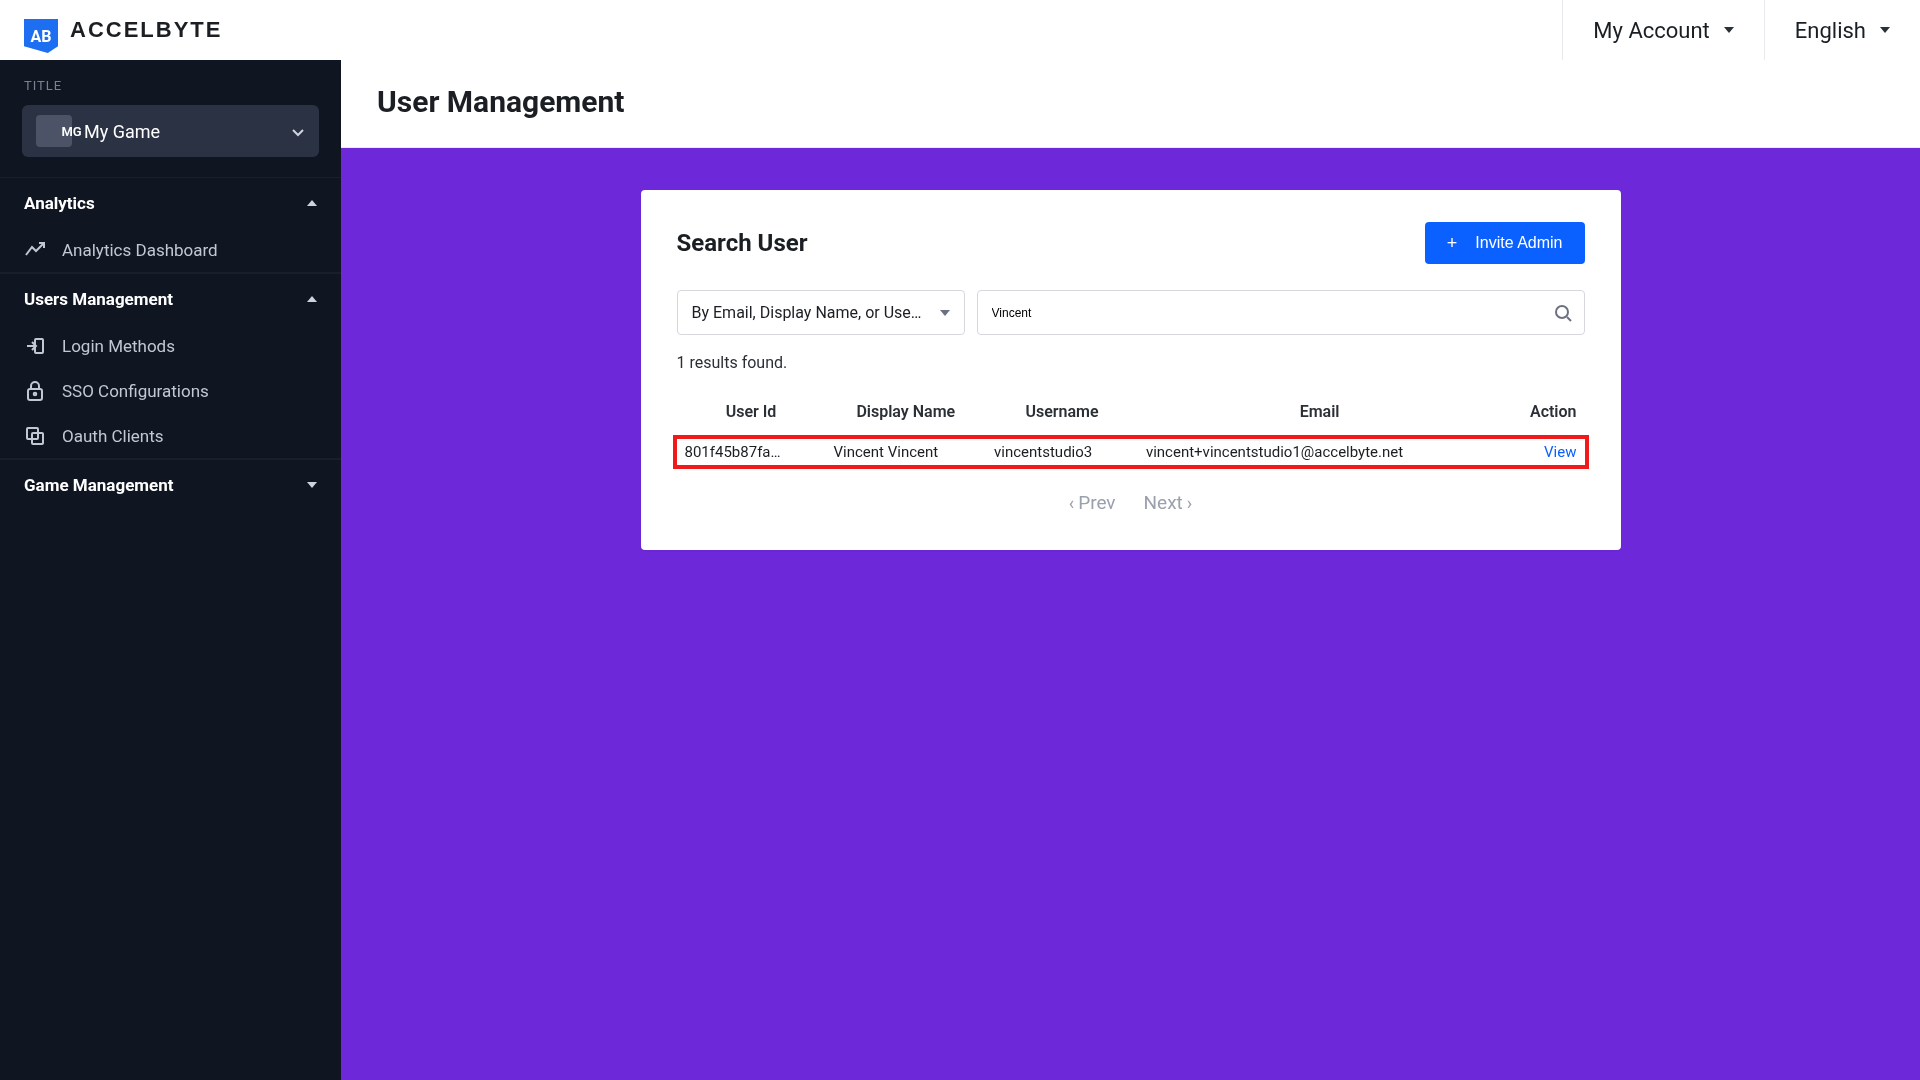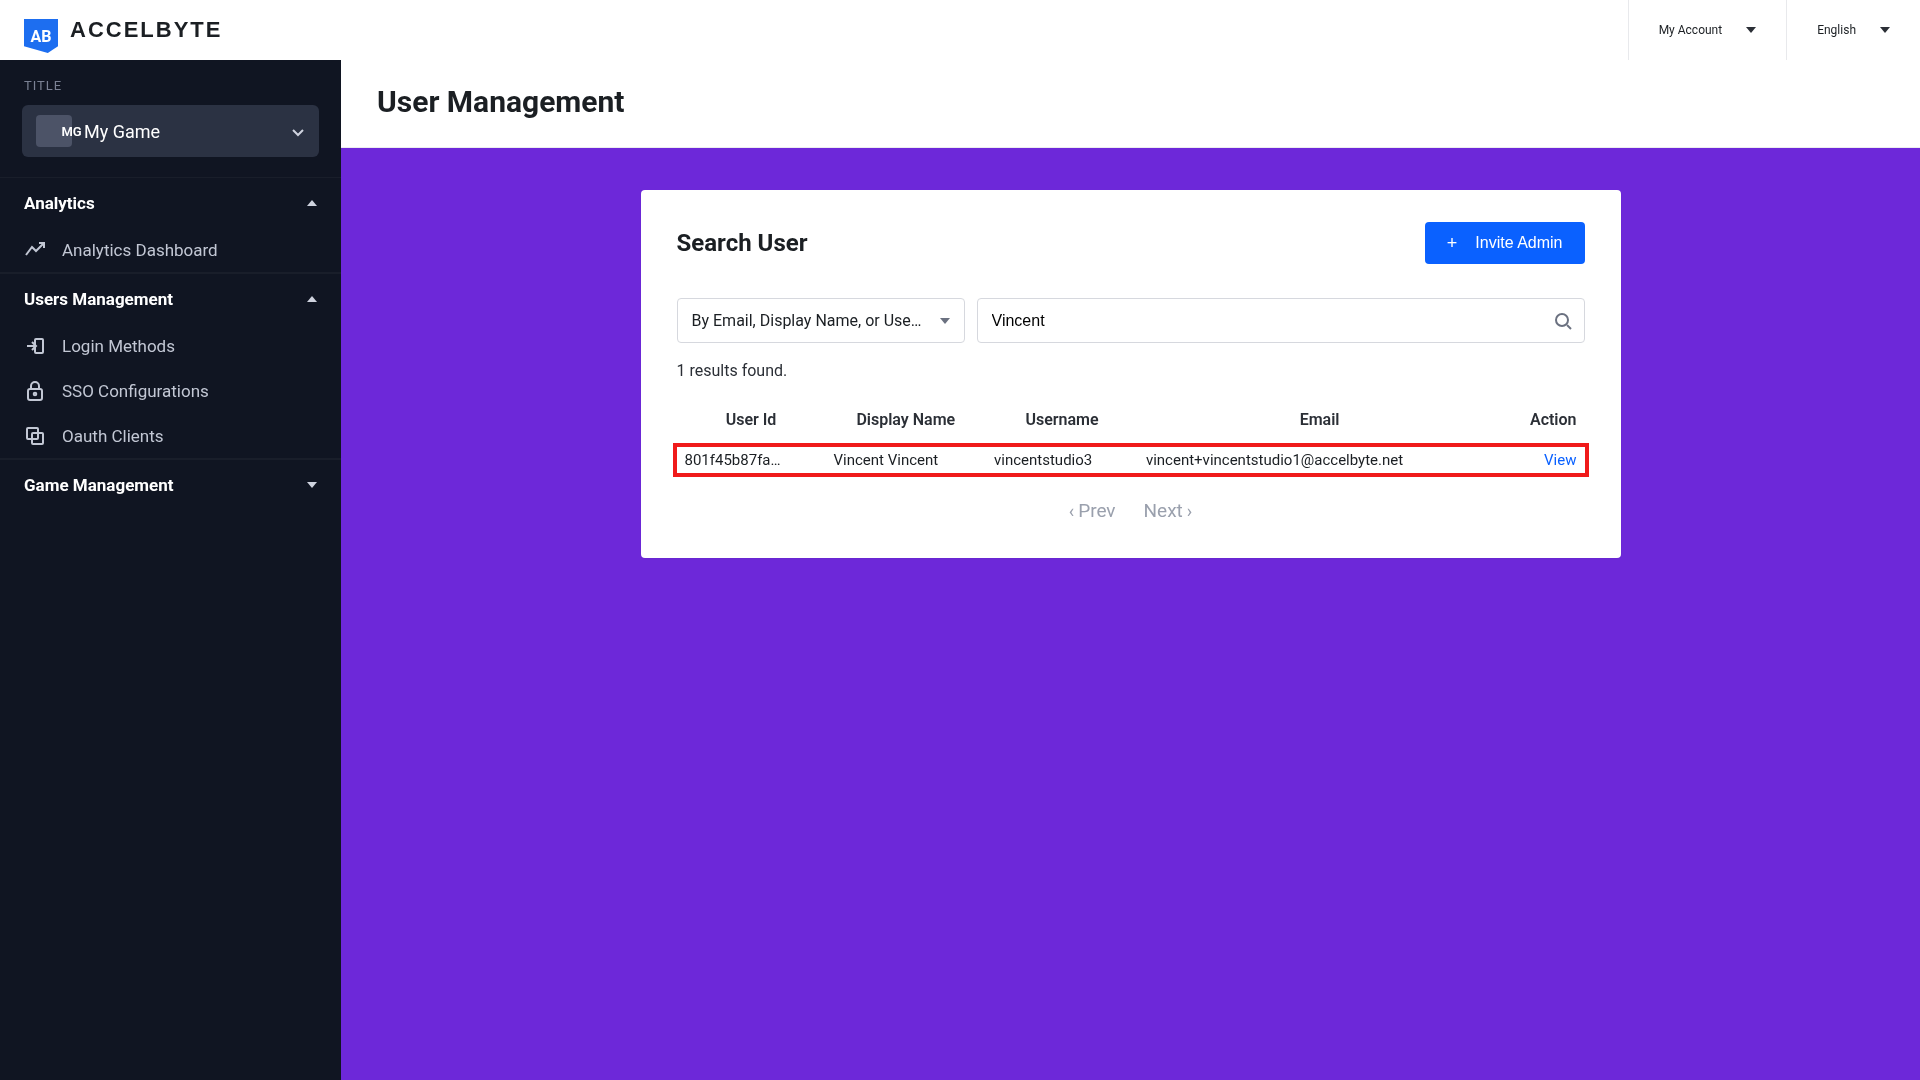--- a/index.html
+++ b/index.html
@@ -35,25 +35,25 @@
   }
   .brand-name {
     font-family: "Arial Black", Arial, sans-serif;
     letter-spacing: 2px;
     font-weight: 800;
     font-size: 22px;
     color: #1b1f23;
   }
   .topbar-right { display: flex; height: 100%; }
   .topbar-cell {
-    display: flex; align-items: center; gap: 24px;
+    display: flex; align-items: center; gap: 14px;
     padding: 0 30px;
     border-left: 1px solid #e8e9ec;
     cursor: pointer;
-    font-size: 12px;
+    font-size: 22px;
   }
   .caret-down {
     width: 0; height: 0;
     border-left: 5px solid transparent;
     border-right: 5px solid transparent;
     border-top: 6px solid #2b2f36;
   }
 
   
   .shell { display: flex; height: calc(100% - 60px); }
@@ -146,21 +146,21 @@
   .card {
     background: #fff;
     margin: 42px auto 0 auto;
     width: 980px;
     border-radius: 4px;
     box-shadow: 0 1px 2px rgba(16,21,34,0.05);
     padding: 32px 36px 36px 36px;
   }
   .card-top {
     display: flex; align-items: center; justify-content: space-between;
-    margin-bottom: 34px;
+    margin-bottom: 26px;
   }
   .card-title { font-size: 24px; font-weight: 700; }
   .btn-primary {
     background: #0a61ff;
     color: #fff;
     border: none;
     border-radius: 4px;
     padding: 12px 22px;
     font-size: 16px;
     display: flex; align-items: center; gap: 18px;
@@ -194,21 +194,21 @@
   }
   .search-wrap {
     flex: 1;
     border: 1px solid #d6d8de;
     border-radius: 4px;
     display: flex; align-items: center;
     padding: 0 12px 0 14px;
   }
   .search-wrap input {
     flex: 1; border: none; outline: none;
-    font-size: 16px; padding: 12px 0;
+    font-size: 12px; padding: 12px 0;
   }
   .mag { width: 18px; height: 18px; flex-shrink:0; }
   .mag svg { stroke: #6b7180; fill:none; stroke-width:2; }
 
   .results-meta { font-size: 16px; color: #2b2f36; margin-bottom: 18px; }
 
   table { width: 100%; border-collapse: collapse; }
   th {
     text-align: center;
     font-weight: 600;

